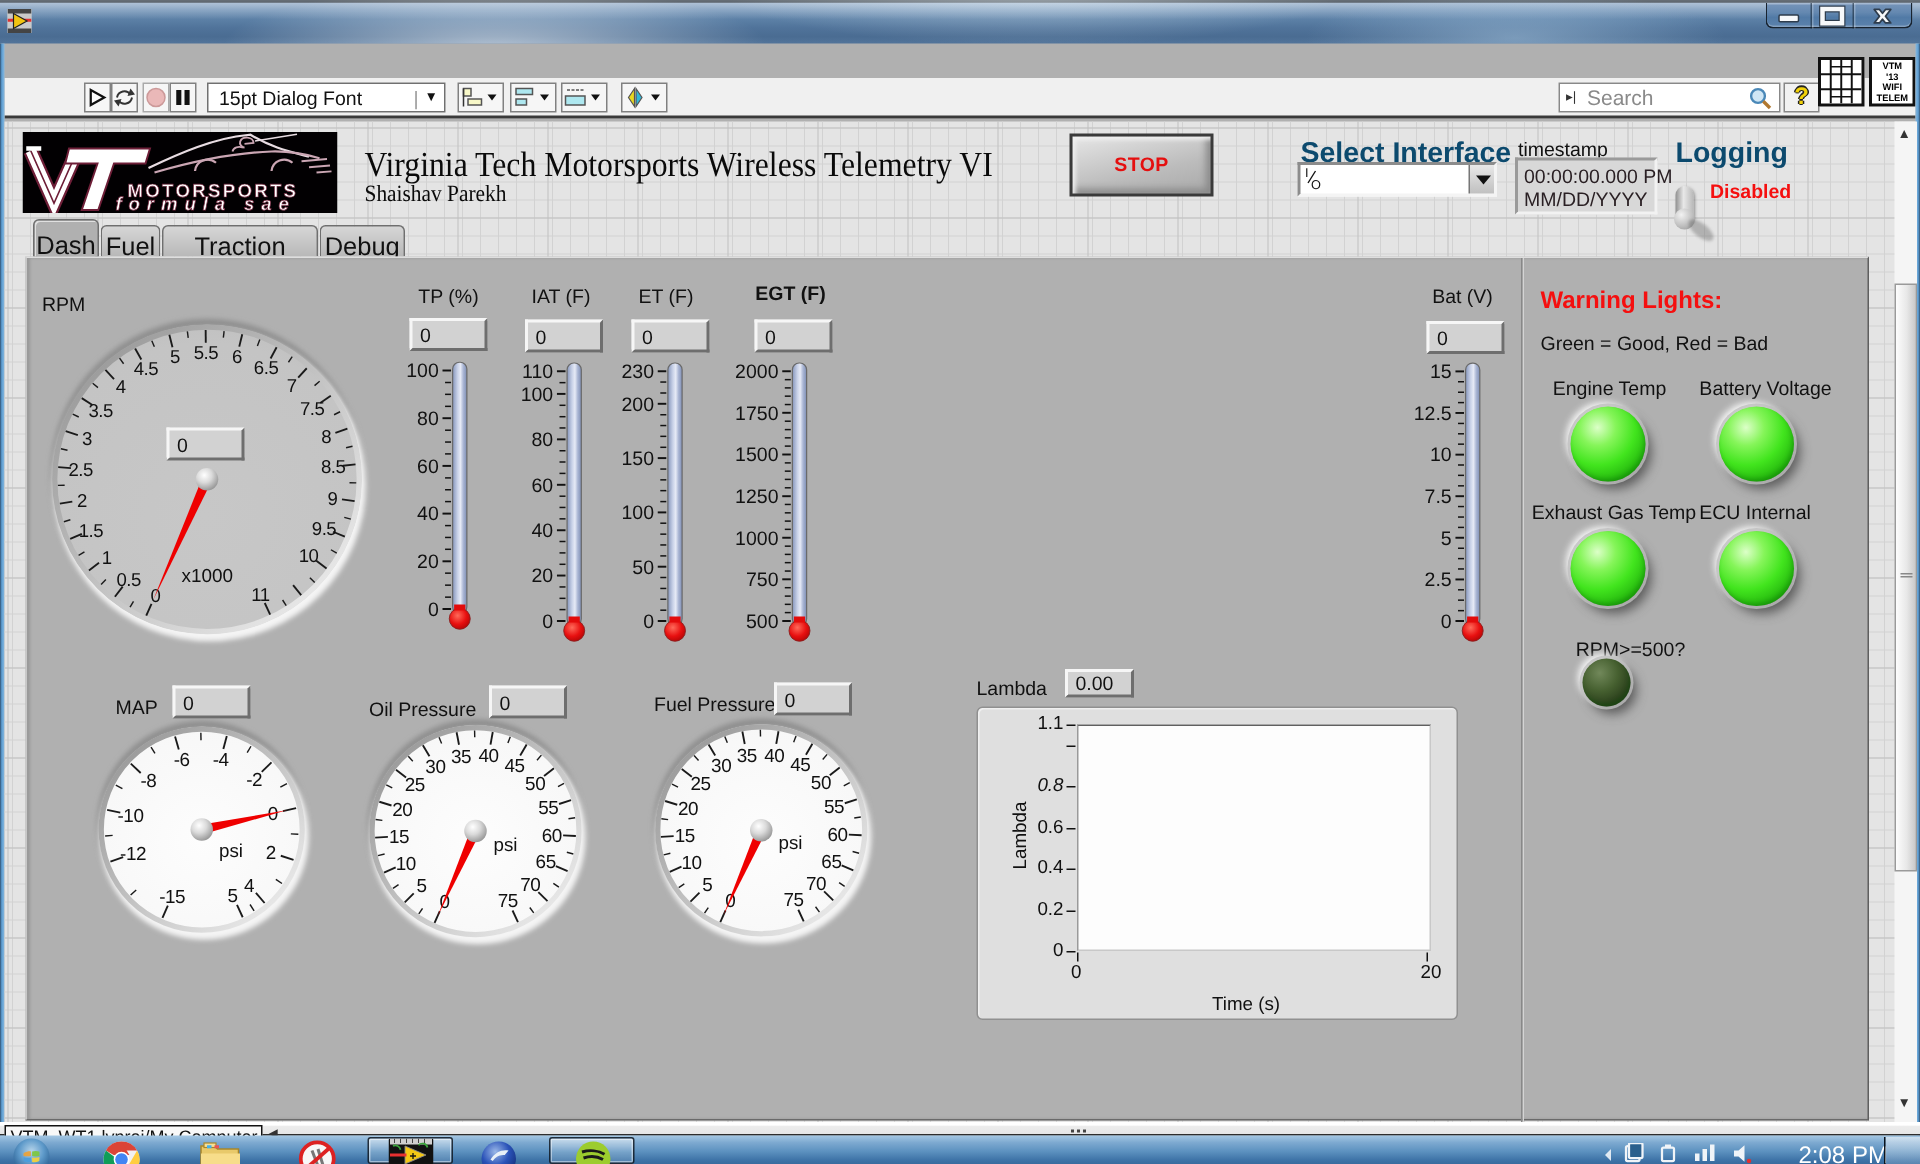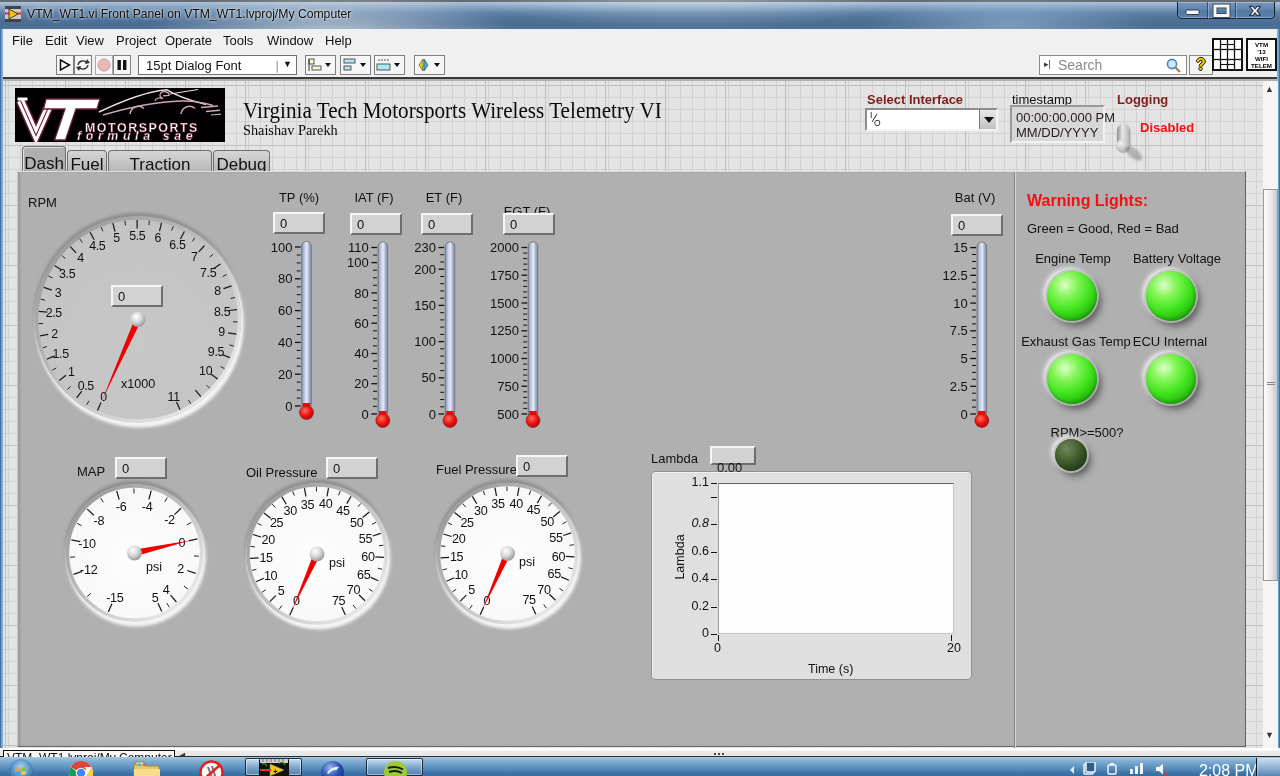--- a/index.html
+++ b/index.html
@@ -44,21 +44,21 @@
     linear-gradient(to bottom, #d2d2d2 1px, transparent 1px);
   background-size: 60px 60px, 60px 60px, 12px 12px, 12px 12px;
   background-position: 2px 4px, 2px 4px, 5px 4px, 5px 4px; }
 
 .title1 { position:absolute; left:243px; top:97px; font-family:"Liberation Serif",serif; font-size:23.5px; color:#0a0a0a; white-space:nowrap; transform:scaleX(0.9); transform-origin:left center; }
 .title2 { position:absolute; left:243px; top:121px; font-family:"Liberation Serif",serif; font-size:15.5px; color:#0a0a0a; transform:scaleX(0.92); transform-origin:left center; }
 .stopbtn { position:absolute; left:713px; top:89px; width:96px; height:42px; background:linear-gradient(166deg,#e6e6e6,#bcbcbc 60%,#a8a8a8);
   border:2px solid #3a3a3a; box-shadow:inset 2px 2px 3px #f2f2f2, inset -3px -3px 5px #8a8a8a;
   color:#e50f0f; font-weight:bold; font-size:13px; text-align:center; line-height:38px; letter-spacing:0.3px; }
 .lbl { position:absolute; font-size:13px; color:#111; white-space:nowrap; }
-.lblb { position:absolute; font-size:13px; font-weight:bold; color:#7f1d1d; white-space:nowrap; }
+.lblb { position:absolute; font-size:19px; font-weight:bold; color:#0c4a6e; white-space:nowrap; }
 .combo { position:absolute; left:865px; top:108px; width:133px; height:23px; background:#fff;
   border-top:2px solid #8c8c8c; border-left:2px solid #8c8c8c; border-bottom:2px solid #f4f4f4; border-right:2px solid #f4f4f4; }
 .combo .dd { position:absolute; right:0px; top:0px; width:17px; height:19px; background:linear-gradient(#e8e8e8,#c0c0c0); border-left:1px solid #777; }
 .combo .dd:after { content:""; position:absolute; left:4px; top:7px; border:5px solid transparent; border-top:6px solid #111; }
 .tsbox { position:absolute; left:1010px; top:105px; width:95px; height:38px; background:#d8d8d8;
   border-top:2px solid #9a9a9a; border-left:2px solid #9a9a9a; border-bottom:2px solid #f2f2f2; border-right:2px solid #f2f2f2;
   font-size:13px; color:#2a2024; padding:3px 0 0 4px; line-height:15px; white-space:nowrap; }
 .disab { position:absolute; left:1140px; top:120px; font-size:13px; font-weight:bold; color:#f50f0f; }
 
 .tog { position:absolute; left:1117px; top:124px; width:12px; height:26px; border-radius:6px;
@@ -110,45 +110,34 @@
 <div class="screen">
 
   <div class="titlebar">
     <svg class="vi-icon" viewBox="0 0 16 16" style="border:none;">
       <rect x="0" y="0" width="16" height="16" fill="#c9c9c9"></rect>
       <rect x="0" y="0" width="16" height="3" fill="#444"></rect>
       <rect x="0" y="13" width="16" height="3" fill="#444"></rect>
       <rect x="0" y="6.5" width="16" height="2" fill="#e03030"></rect>
       <polygon points="4,3 13,8 4,13" fill="#f2c410" stroke="#222" stroke-width="0.8"></polygon>
     </svg>
-    <span class="ttext">VTM_WT1.vi Front Panel on VTM_WT1.lvproj/My Computer</span>
     <div class="winwrap">
       <div class="winsep" style="left:29px;"></div>
       <div class="winsep" style="left:57px;"></div>
       <svg width="98" height="17" viewBox="0 0 98 17">
         <rect x="8" y="8" width="13" height="4.5" rx="0.8" fill="#f6f8fa" stroke="#2e3c4c" stroke-width="1"></rect>
         <rect x="37" y="4" width="13" height="9.5" fill="none" stroke="#2e3c4c" stroke-width="4.6"></rect>
         <rect x="37" y="4" width="13" height="9.5" fill="none" stroke="#f6f8fa" stroke-width="3"></rect>
         <g transform="translate(77,8.8)">
           <path d="M-5.5,-4.5 L-2,-4.5 L0,-2 L2,-4.5 L5.5,-4.5 L2,0 L5.5,4.5 L2,4.5 L0,2 L-2,4.5 L-5.5,4.5 L-2,0 Z" fill="#f6f8fa" stroke="#2e3c4c" stroke-width="1.2" stroke-linejoin="round"></path>
         </g>
       </svg>
     </div>
   </div>
 
-  <div class="menubar">
-    <span style="left:9px;">File</span>
-      <span style="left:42px;">Edit</span>
-      <span style="left:73px;">View</span>
-    <span style="left:113px;">Project</span>
-      <span style="left:162px;">Operate</span>
-      <span style="left:220px;">Tools</span>
-    <span style="left:264px;">Window</span>
-      <span style="left:322px;">Help</span>
-  </div>
 
   <div class="toolbar">
     <div class="tbtn" style="left:53px; width:18px;"><svg width="16" height="18" viewBox="0 0 16 18">
           <polygon points="3.5,4 12.5,9 3.5,14" fill="#fcfcfc" stroke="#111" stroke-width="1.5"></polygon>
         </svg></div>
     <div class="tbtn" style="left:71px; width:18px;"><svg width="16" height="18" viewBox="0 0 16 18">
           <path d="M3 9a5 5 0 0 1 9-2" fill="none" stroke="#333" stroke-width="1.3"></path>
           <path d="M13 9a5 5 0 0 1-9 2" fill="none" stroke="#333" stroke-width="1.3"></path>
           <polygon points="12,3 15,7 10,8" fill="#333"></polygon>
           <polygon points="4,15 1,11 6,10" fill="#333"></polygon>
@@ -233,20 +222,21 @@
       <path d="M191,23.5 l14,-1.2" stroke-width="1.4"></path>
       <path d="M196,27 l10,-0.8" stroke-width="1.2"></path>
       <path d="M155,6 l28,-4.5" stroke-width="1.1" stroke="#e8dce2"></path>
     </g>
     <text x="70" y="43.5" font-size="12.4" font-weight="bold" fill="#fff" stroke="#6e1f38" stroke-width="0.45" letter-spacing="1.55" font-family="Liberation Sans">MOTORSPORTS</text>
     <text x="62" y="52" font-size="12.4" font-weight="bold" font-style="italic" fill="#fff" stroke="#6e1f38" stroke-width="0.5" letter-spacing="4.6" font-family="Liberation Sans">formula sae</text>
   </svg>
 
   <div class="title1">Virginia Tech Motorsports Wireless Telemetry VI</div>
   <div class="title2">Shaishav Parekh</div>
+  <div class="stopbtn">STOP</div>
 
   <div class="lblb" style="left:867px; top:92px;">Select Interface</div>
   <div class="combo">
     <svg width="14" height="19" viewBox="0 0 14 19" style="position:absolute;left:1px;top:0;">
       <text x="2" y="8" font-size="8.5" fill="#111" font-family="Liberation Mono">I</text>
       <line x1="4" y1="12" x2="9" y2="4" stroke="#111" stroke-width="0.9"></line>
       <text x="6" y="16" font-size="8.5" fill="#111" font-family="Liberation Mono">O</text>
     </svg>
     <div class="dd"></div>
   </div>
@@ -702,21 +692,21 @@
   </svg>
 
   <div class="lbl" style="left:28px; top:195px; z-index:5;">RPM</div>
   <div class="dig" style="left:111px; top:285px; z-index:5;">0</div>
   <div class="lbl" style="left:299px; top:190px; z-index:5; transform:translateX(-50%);">TP (%)</div>
   <div class="dig" style="left:273px; top:212px; z-index:5;">0</div>
   <div class="lbl" style="left:374px; top:190px; z-index:5; transform:translateX(-50%);">IAT (F)</div>
   <div class="dig" style="left:350px; top:213px; z-index:5;">0</div>
   <div class="lbl" style="left:444px; top:190px; z-index:5; transform:translateX(-50%);">ET (F)</div>
   <div class="dig" style="left:421px; top:213px; z-index:5;">0</div>
-  <div class="lbl" style="left:527px; top:204px; z-index:5; transform:translateX(-50%);">EGT (F)</div>
+  <div class="lbl" style="left:527px; top:188px; z-index:5; transform:translateX(-50%);font-weight:bold;">EGT (F)</div>
   <div class="dig" style="left:503px; top:213px; z-index:5;">0</div>
   <div class="lbl" style="left:975px; top:190px; z-index:5; transform:translateX(-50%);">Bat (V)</div>
   <div class="dig" style="left:951px; top:214px; z-index:5;">0</div>
 
   <div class="lbl" style="left:77px; top:464px; z-index:5;">MAP</div>
   <div class="dig" style="left:115px; top:457px; z-index:5;">0</div>
   <div class="lbl" style="left:246px; top:465px; z-index:5;">Oil Pressure</div>
   <div class="dig" style="left:326px; top:457px; z-index:5;">0</div>
   <div class="lbl" style="left:436px; top:462px; z-index:5;">Fuel Pressure</div>
   <div class="dig" style="left:516px; top:455px; z-index:5;">0</div>
@@ -728,21 +718,21 @@
   <div class="led" style="left:1047px; top:271px; z-index:5;"></div>
   <div class="led" style="left:1146px; top:271px; z-index:5;"></div>
   <div class="lbl" style="left:1076px; top:334px; z-index:5; transform:translateX(-50%);">Exhaust Gas Temp</div>
   <div class="lbl" style="left:1170px; top:334px; z-index:5; transform:translateX(-50%);">ECU Internal</div>
   <div class="led" style="left:1047px; top:354px; z-index:5;"></div>
   <div class="led" style="left:1146px; top:354px; z-index:5;"></div>
   <div class="lbl" style="left:1087px; top:425px; z-index:5; transform:translateX(-50%);">RPM&gt;=500?</div>
   <div class="led leddark" style="left:1055px; top:439px; width:32px; height:32px; z-index:5;"></div>
 
   <div class="lbl" style="left:651px; top:451px; z-index:5;">Lambda</div>
-  <div class="dig" style="left:710px; top:446px; width:46px; height:19px; font-size:13px; padding-top:12px; z-index:5;">0.00</div>
+  <div class="dig" style="left:710px; top:446px; width:46px; height:19px; font-size:13px; padding-top:0; z-index:5;">0.00</div>
   <div class="chart">
     <div class="plot"></div>
     <div style="position:absolute; left:59px; top:162px; width:6px; height:1.4px; background:#111;"></div>
     <div class="ctick" style="left:17px; top:154px; width:40px; text-align:right;">0</div>
     <div style="position:absolute; left:59px; top:135px; width:6px; height:1.4px; background:#111;"></div>
     <div class="ctick" style="left:17px; top:127px; width:40px; text-align:right;">0.2</div>
     <div style="position:absolute; left:59px; top:107px; width:6px; height:1.4px; background:#111;"></div>
     <div class="ctick" style="left:17px; top:99px; width:40px; text-align:right;">0.4</div>
     <div style="position:absolute; left:59px; top:80px; width:6px; height:1.4px; background:#111;"></div>
     <div class="ctick" style="left:17px; top:72px; width:40px; text-align:right;">0.6</div>

